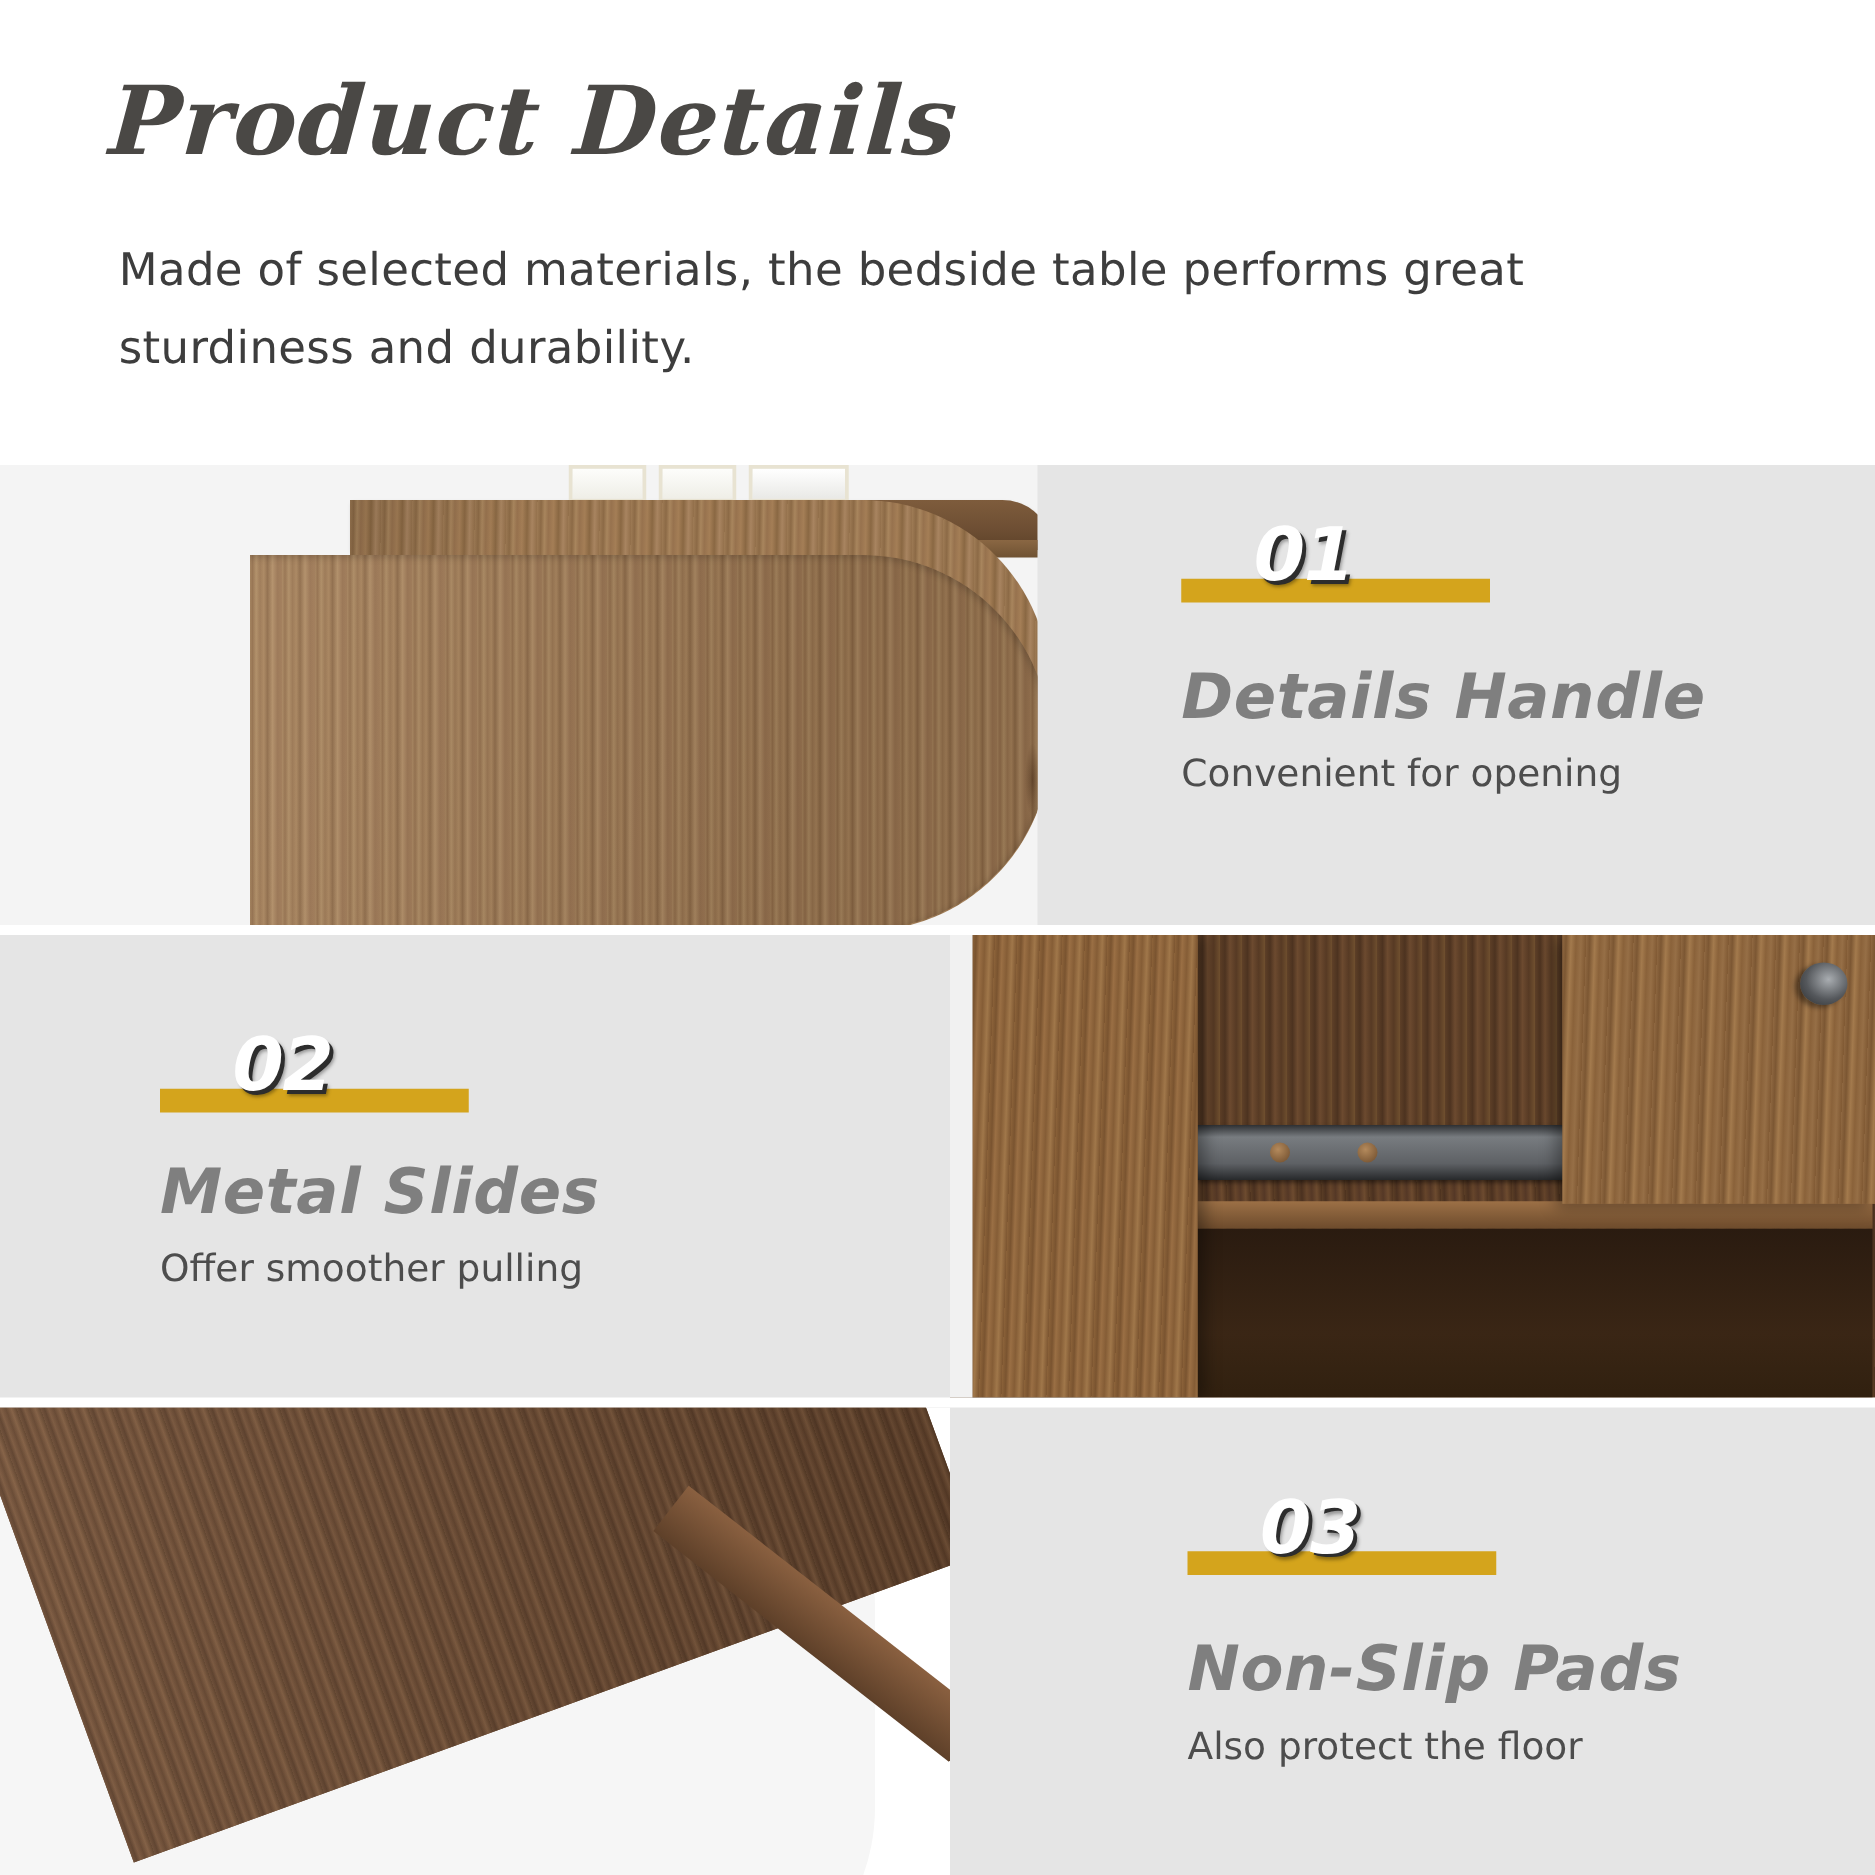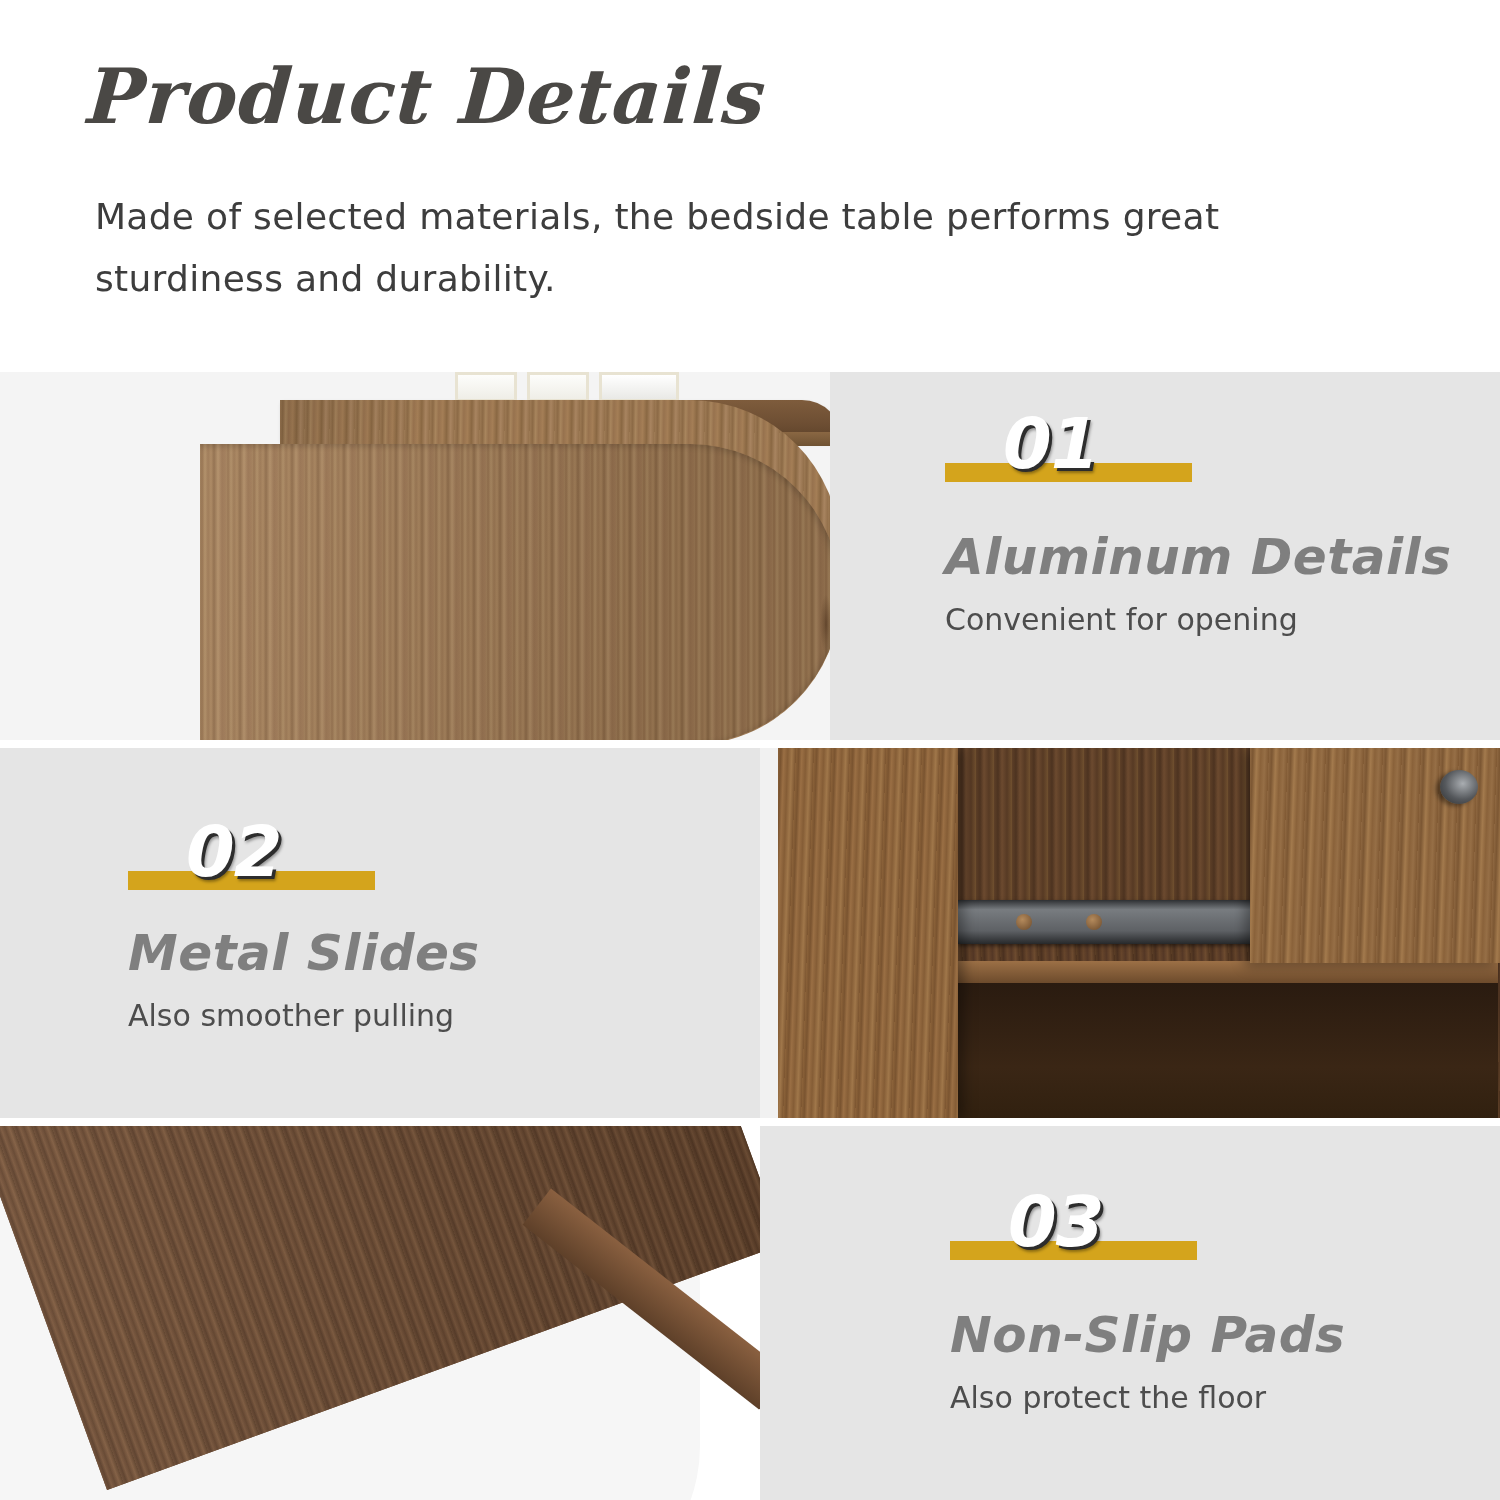--- a/index.html
+++ b/index.html
@@ -193,21 +193,21 @@
   .num-wrap { position: relative; display: inline-block; }
   .num-bar {
     position: absolute; left: 0; bottom: 6px; height: 19px; width: 247px;
     background: #d4a41c;
   }
   .num {
     position: relative;
     font-family: "DejaVu Sans", sans-serif;
     font-weight: bold;
     font-style: italic;
-    font-size: 70px;
+    font-size: 59px;
     line-height: 88px;
     color: #ffffff;
     letter-spacing: -1px;
     padding-left: 58px;
     text-shadow: 3px 3px 0 #2d2d2d, 4px 5px 3px rgba(0,0,0,.35);
   }
   .feat-title {
     font-family: "DejaVu Sans", sans-serif;
     font-weight: bold;
     font-style: italic;
@@ -251,21 +251,21 @@
         <div class="p1-knot"></div>
       </div>
 
     </div>
 
     <div class="textblock" style="left:945px; top:28px;">
       <div class="num-wrap">
         <div class="num-bar"></div>
         <div class="num">01</div>
       </div>
-      <div class="feat-title" style="margin-top:40px;">Aluminum Details</div>
+      <div class="feat-title" style="margin-top:40px;">Details Handle</div>
       <div class="feat-sub">Convenient for opening</div>
     </div>
   </div>
 
   <div class="panel" id="panel-2">
 
     <div class="photo p2-photo">
       <div class="p2-darkwood"></div>
       <div class="p2-drawerbox"></div>
       <div class="p2-rail">
@@ -279,21 +279,21 @@
       <div class="p2-pin"></div>
       <div class="p2-left-strip"></div>
     </div>
 
     <div class="textblock" style="left:128px; top:60px;">
       <div class="num-wrap">
         <div class="num-bar"></div>
         <div class="num">02</div>
       </div>
       <div class="feat-title" style="margin-top:28px;">Metal Slides</div>
-      <div class="feat-sub">Also smoother pulling</div>
+      <div class="feat-sub">Offer smoother pulling</div>
     </div>
   </div>
 
   <div class="panel" id="panel-3">
 
     <div class="photo p3-photo">
       <div class="p3-round"></div>
       <div class="p3-table"></div>
       <div class="p3-edge"></div>
     </div>

